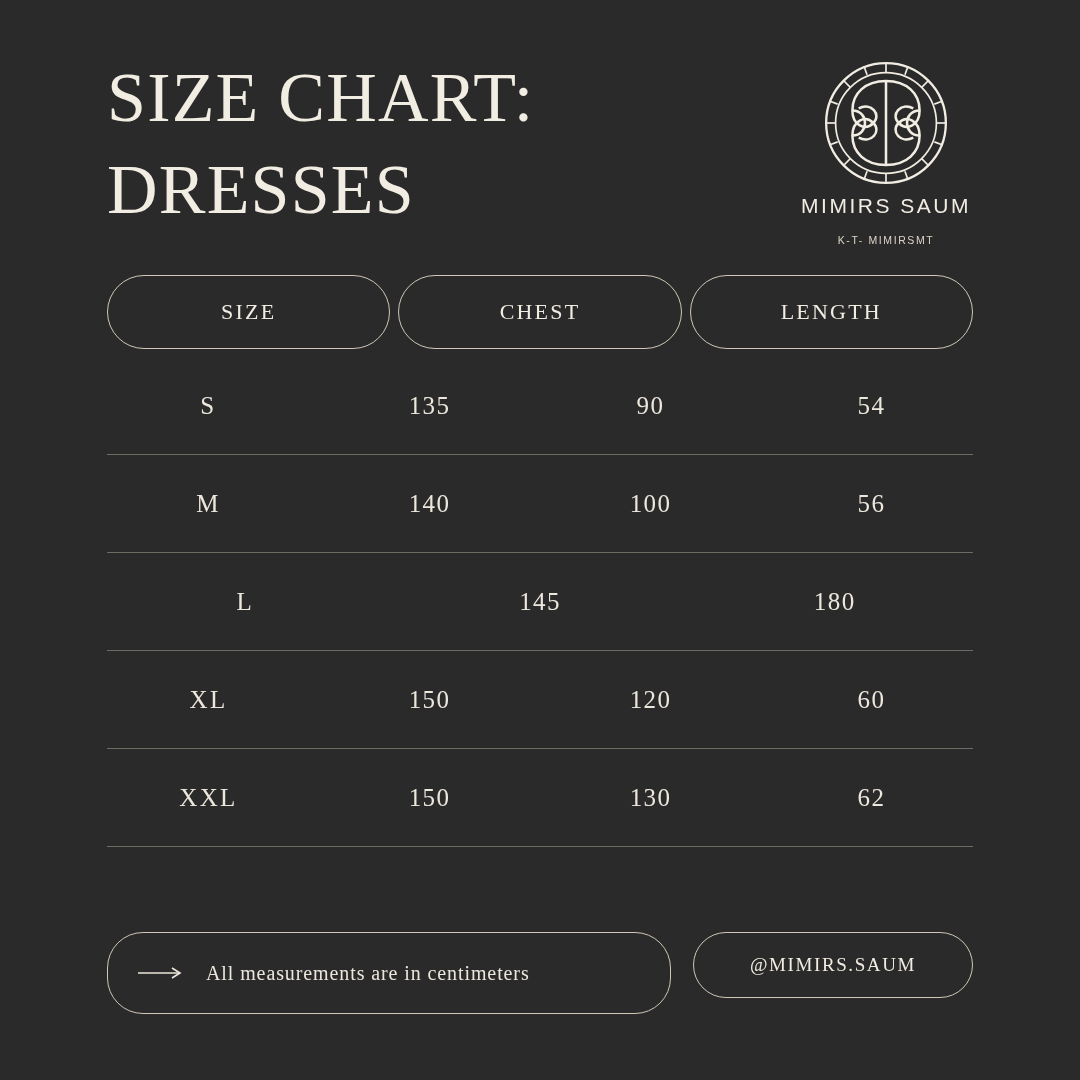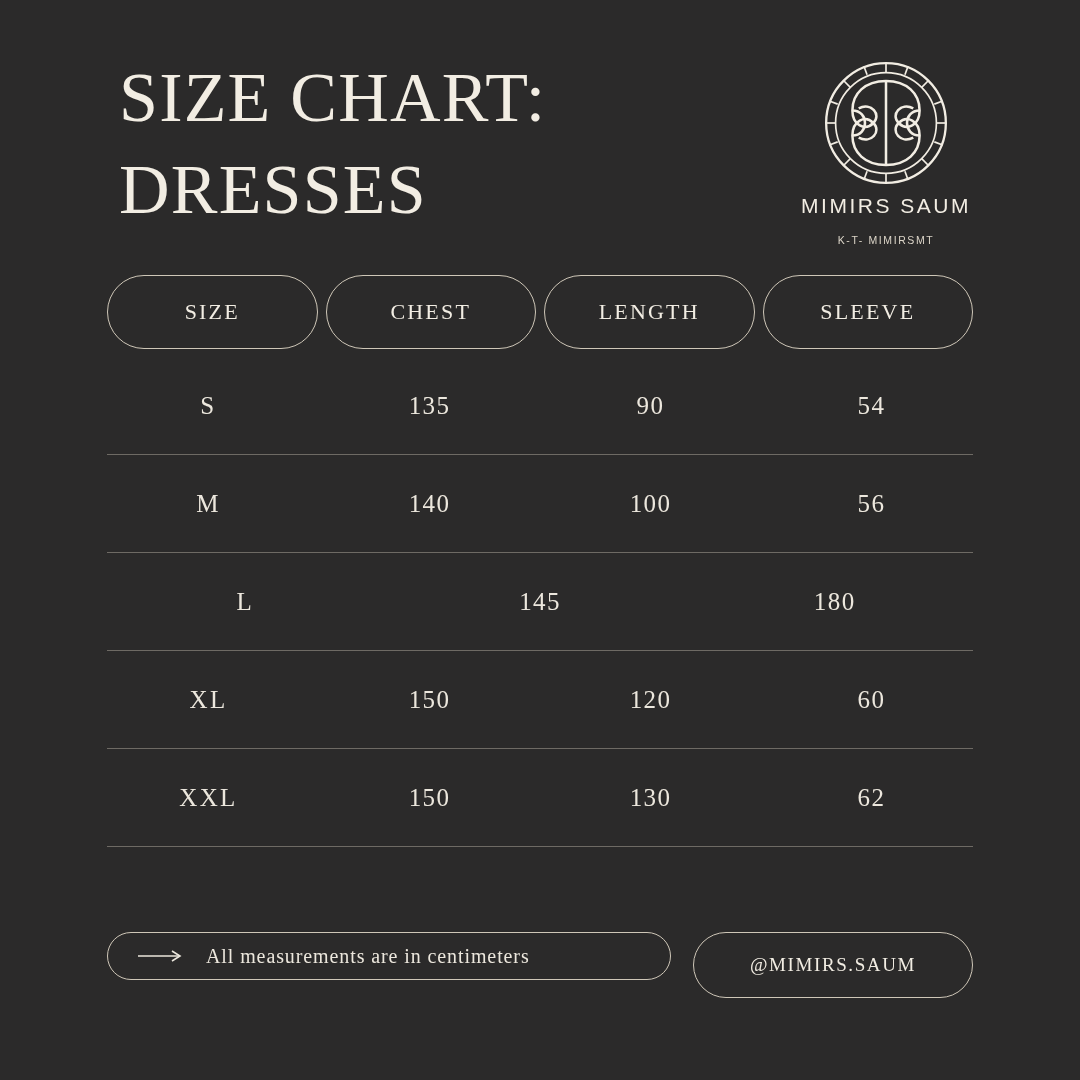--- a/index.html
+++ b/index.html
@@ -19,21 +19,21 @@
 
   .page {
     position: absolute;
     inset: 0;
     padding: 0;
   }
 
   
   .header {
     position: absolute;
-    left: 12px; right: 0; top: 0;
+    left: 0; right: 0; top: 0;
     height: 250px;
   }
 
   .title-block {
     position: absolute;
     left: 107px;
     top: 52px;
     width: 640px;
   }
 
@@ -142,21 +142,21 @@
     position: absolute;
     left: 107px;
     top: 932px;
     width: 866px;
     display: flex;
     gap: 22px;
   }
 
   .note-pill {
     width: 564px;
-    height: 48px;
+    height: 82px;
     border: 1.3px solid #cfc7b8;
     border-radius: 36px;
     display: flex;
     align-items: center;
     padding-left: 30px;
     gap: 22px;
   }
 
   .arrow-icon {
     width: 46px;
@@ -230,21 +230,20 @@
       <div class="logo-name">MIMIRS SAUM</div>
       <div class="logo-sub">K-T- MIMIRSMT</div>
     </div>
   </div>
 
   <div class="table">
     <div class="head-row">
       <div class="head-cell">SIZE</div>
       <div class="head-cell">CHEST</div>
       <div class="head-cell">LENGTH</div>
-      <div class="head-cell">SLEEVE</div>
     </div>
 
     <div class="body-rows">
       <div class="data-row">
         <div class="data-cell size-col">S</div>
         <div class="data-cell">135</div>
         <div class="data-cell">90</div>
         <div class="data-cell">54</div>
       </div>
       <div class="data-row">

